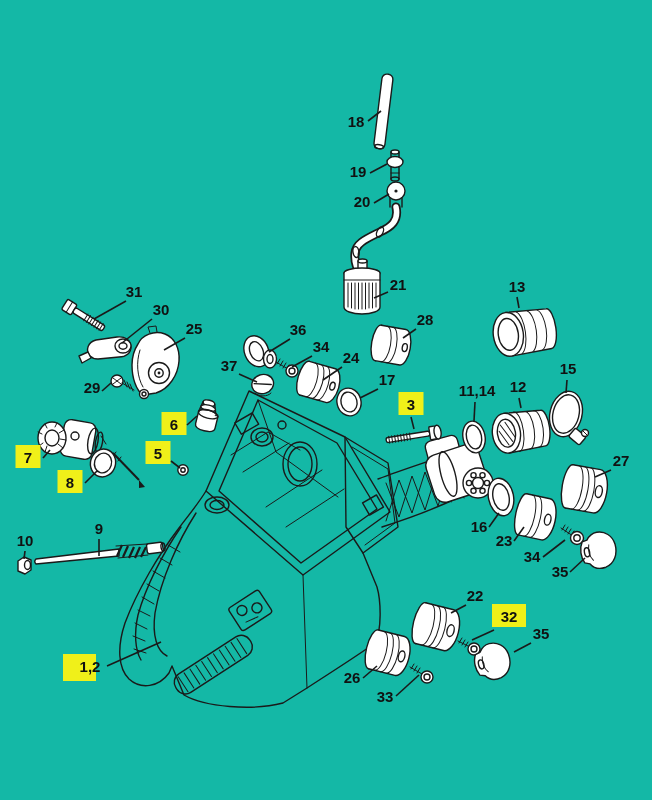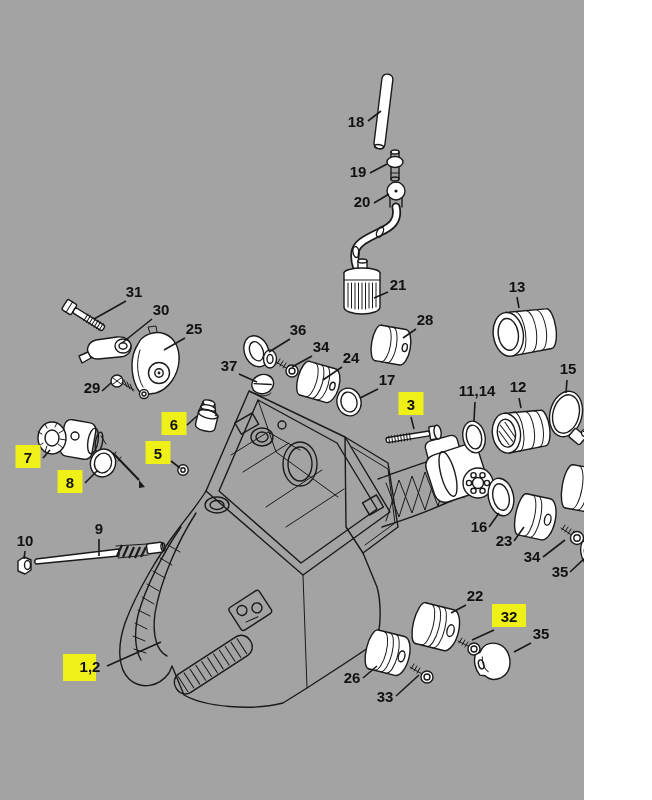--- a/index.html
+++ b/index.html
@@ -1,16 +1,16 @@
 <!DOCTYPE html>
 <html><head>
 <meta charset="utf-8">
 <style>
   html,body{margin:0;padding:0;background:#fff;}
-  .stage{position:relative;width:584px;height:800px;background:#a3a3a3;overflow:hidden;}
+  .stage{position:relative;width:652px;height:800px;background:#14b8a6;overflow:hidden;}
   svg{display:block;}
   .part-label{font:bold 15px "Liberation Sans",sans-serif;fill:#111;}
   .ln{stroke:#1a1a1a;stroke-width:1.4;fill:none;stroke-linecap:round;stroke-linejoin:round;}
   .fw{stroke:#1a1a1a;stroke-width:1.4;fill:#fff;stroke-linecap:round;stroke-linejoin:round;}
   .thin{stroke:#1a1a1a;stroke-width:1;fill:none;stroke-linecap:round;}
 </style>
 </head>
 <body>
 
 <div class="stage">

